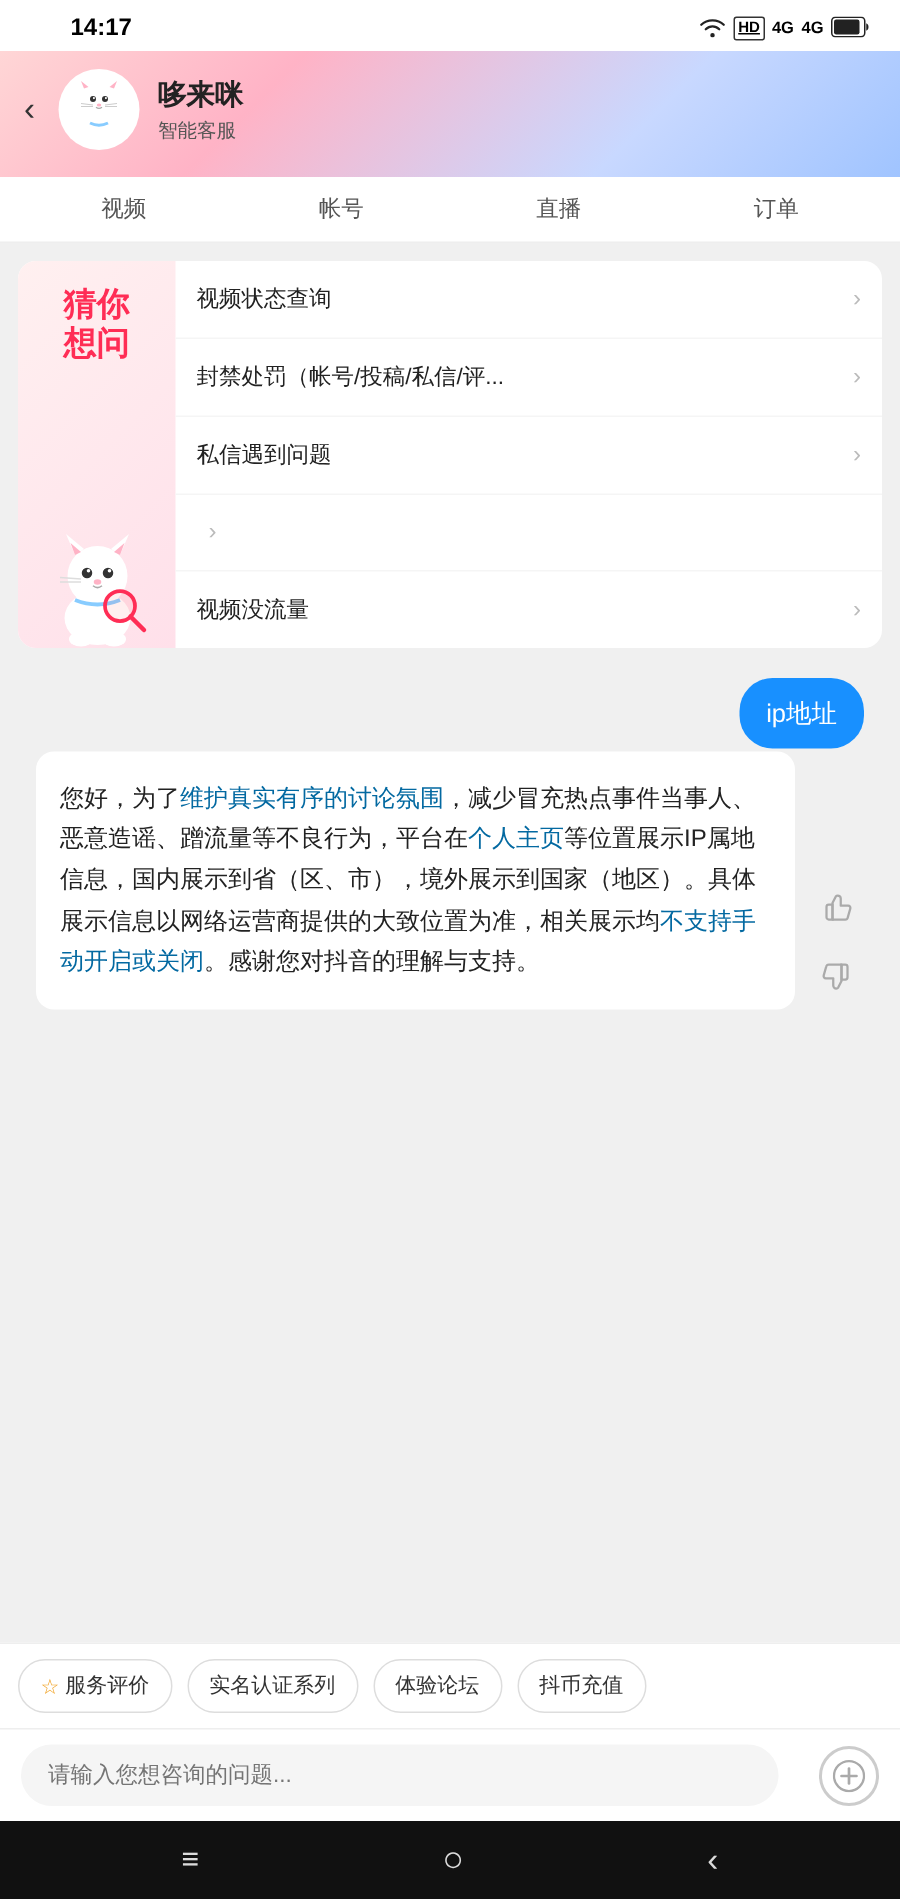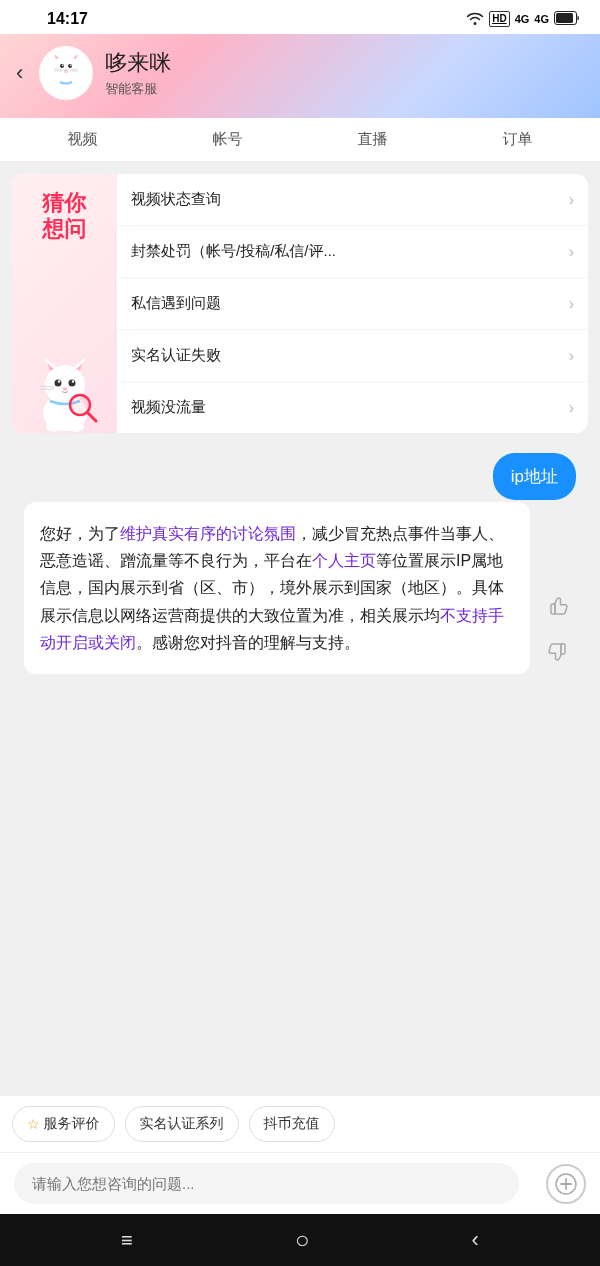--- a/index.html
+++ b/index.html
@@ -47,22 +47,22 @@
       border-radius: 50%;
       background: white;
       display: flex;
       align-items: center;
       justify-content: center;
       overflow: hidden;
       flex-shrink: 0;
     }
     .header-info { flex: 1; }
     .header-name {
-      font-size: 22px;
-      font-weight: 400;
+      font-size: 19px;
+      font-weight: 700;
       color: #222;
     }
     .header-subtitle {
       font-size: 13px;
       color: #555;
       margin-top: 2px;
     }
 
     
     .tab-bar {
@@ -172,21 +172,21 @@
     .bot-bubble {
       background: white;
       border-radius: 12px;
       padding: 18px 16px;
       font-size: 16px;
       line-height: 1.7;
       color: #222;
       flex: 1;
       position: relative;
     }
-    .text-red { color: #6d28d9; }
+    .text-red { color: #0369a1; }
 
     
     .reaction-buttons {
       display: flex;
       flex-direction: column;
       gap: 10px;
       padding-top: 4px;
       align-self: flex-end;
       margin-bottom: 4px;
     }
@@ -394,21 +394,20 @@
     </div>
     <div class="faq-item">
       <span class="faq-item-text">封禁处罚（帐号/投稿/私信/评...</span>
       <span class="faq-chevron">›</span>
     </div>
     <div class="faq-item">
       <span class="faq-item-text">私信遇到问题</span>
       <span class="faq-chevron">›</span>
     </div>
     <div class="faq-item">
-      <span class="faq-item-text">实名认证失败</span>
       <span class="faq-chevron">›</span>
     </div>
     <div class="faq-item">
       <span class="faq-item-text">视频没流量</span>
       <span class="faq-chevron">›</span>
     </div>
   </div>
 </div>
 
 <div class="chat-area">
@@ -440,20 +439,23 @@
 
 <div class="quick-replies">
   <div class="quick-reply-btn">
     <span class="star">☆</span>
     <span>服务评价</span>
   </div>
   <div class="quick-reply-btn">
     <span>实名认证系列</span>
   </div>
   <div class="quick-reply-btn">
+    <span>体验论坛</span>
+  </div>
+  <div class="quick-reply-btn">
     <span>抖币充值</span>
   </div>
 </div>
 
 <div class="input-area">
   <input class="input-field" type="text" placeholder="请输入您想咨询的问题..." style="">
   <div class="input-add-btn">
     <svg width="22" height="22" viewBox="0 0 22 22" fill="none">
       <circle cx="11" cy="11" r="10" stroke="#aaa" stroke-width="1.5"></circle>
       <line x1="11" y1="6" x2="11" y2="16" stroke="#aaa" stroke-width="1.8" stroke-linecap="round"></line>

